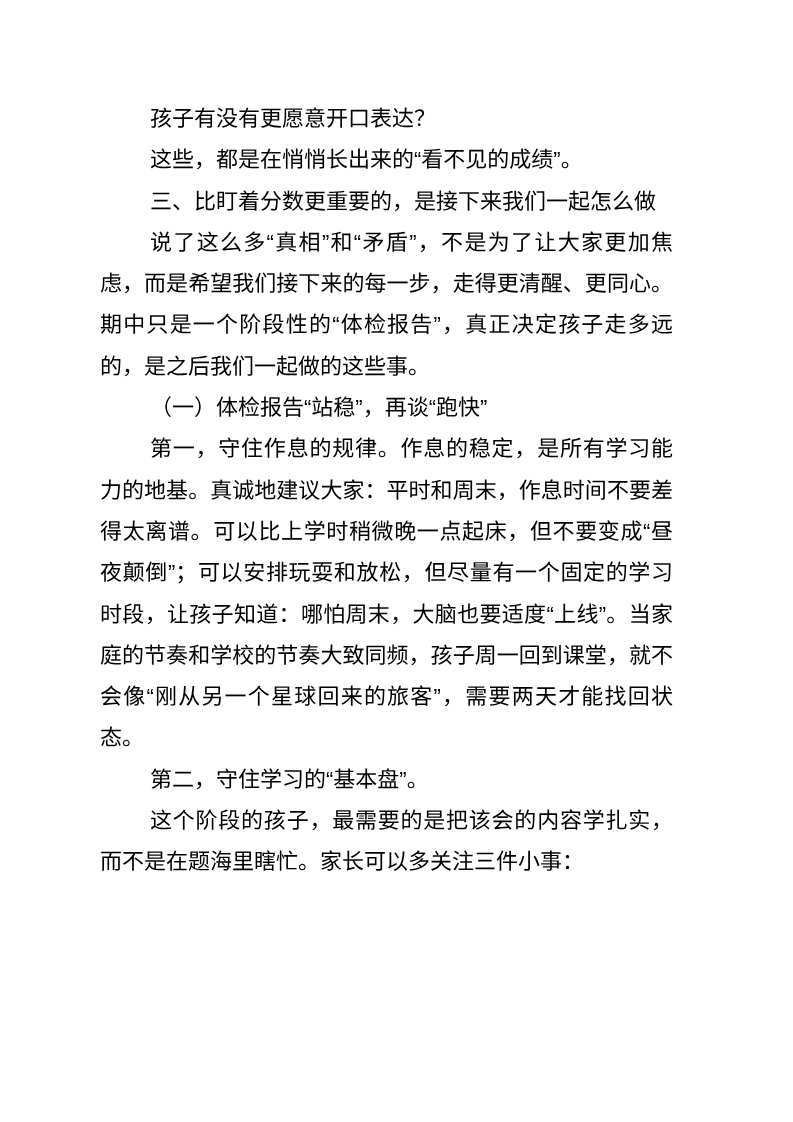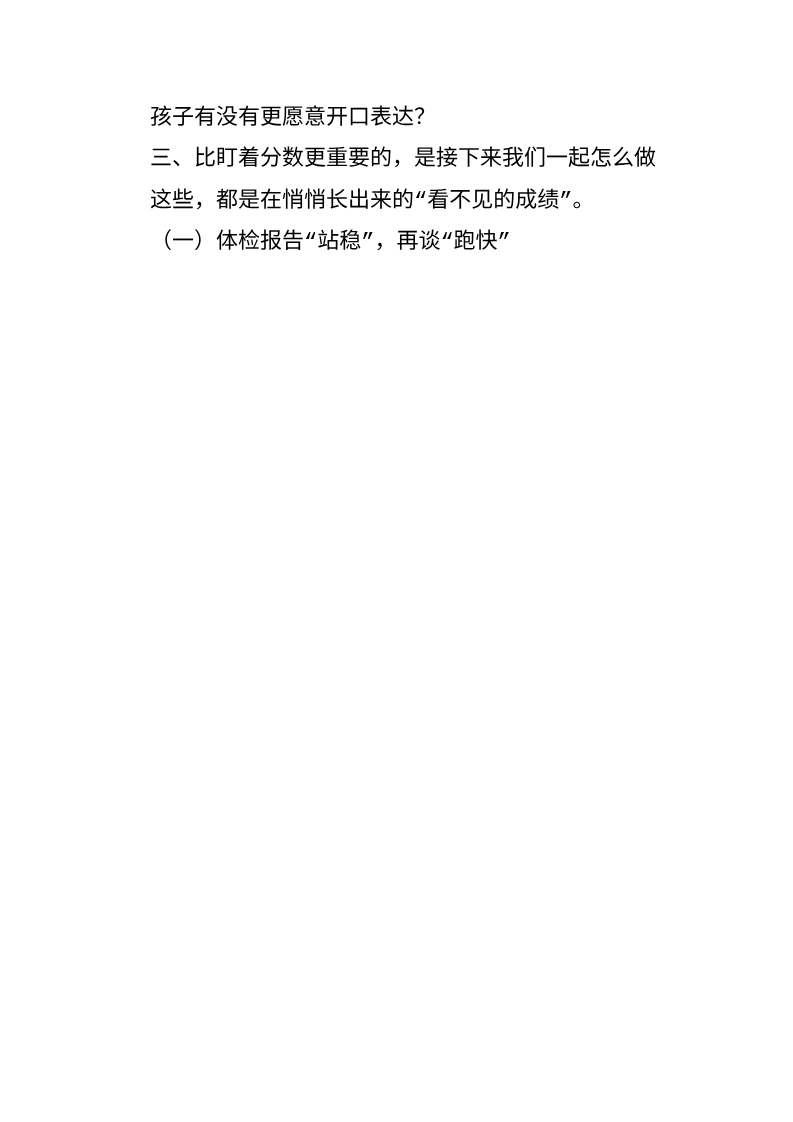--- a/index.html
+++ b/index.html
@@ -7,21 +7,21 @@
     padding: 0;
     background: #ffffff;
   }
   .page {
     position: relative;
     width: 793px;
     height: 1122px;
     background: #ffffff;
     overflow: hidden;
     margin: 0 auto;
-    font-family: Liberation Mono, monospace;
+    font-family: Liberation Sans, sans-serif;
   }
   .doc-body {
     position: absolute;
     left: 100px;
     top: 98px;
     width: 573px;
     color: #000000;
     font-size: 22px;
     line-height: 41.3px;
   }
@@ -35,17 +35,21 @@
     font-kerning: none;
     word-break: normal;
   }
 </style>
 </head>
 <body>
 
 <div class="page">
   <div class="doc-body">
     <p>孩子有没有更愿意开口表达？</p>
+    <p>这些，都是在悄悄长出来的“看不见的成绩”。</p>
     <p>三、比盯着分数更重要的，是接下来我们一起怎么做</p>
-    <p>这些，都是在悄悄长出来的“看不见的成绩”。</p>
+    <p>说了这么多“真相”和“矛盾”，不是为了让大家更加焦虑，而是希望我们接下来的每一步，走得更清醒、更同心。期中只是一个阶段性的“体检报告”，真正决定孩子走多远的，是之后我们一起做的这些事。</p>
     <p>（一）体检报告“站稳”，再谈“跑快”</p>
+    <p>第一，守住作息的规律。作息的稳定，是所有学习能力的地基。真诚地建议大家：平时和周末，作息时间不要差得太离谱。可以比上学时稍微晚一点起床，但不要变成“昼夜颠倒”；可以安排玩耍和放松，但尽量有一个固定的学习时段，让孩子知道：哪怕周末，大脑也要适度“上线”。当家庭的节奏和学校的节奏大致同频，孩子周一回到课堂，就不会像“刚从另一个星球回来的旅客”，需要两天才能找回状态。</p>
+    <p>第二，守住学习的“基本盘”。</p>
+    <p>这个阶段的孩子，最需要的是把该会的内容学扎实，而不是在题海里瞎忙。家长可以多关注三件小事：</p>
   </div>
 </div>
 
 </body></html>

